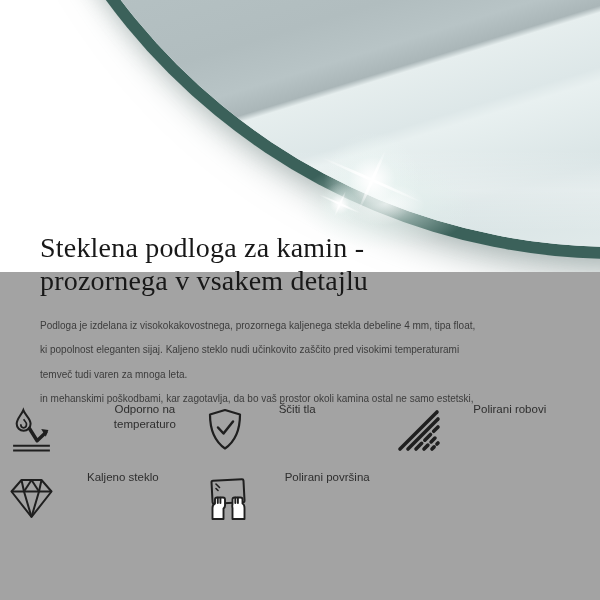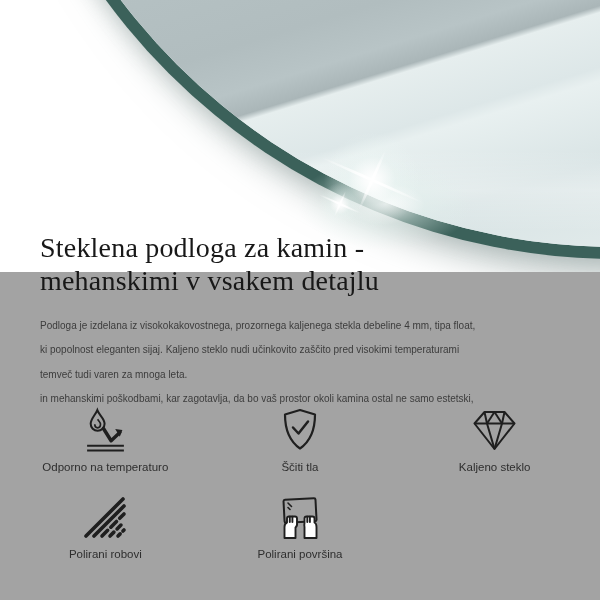--- a/index.html
+++ b/index.html
@@ -51,21 +51,21 @@
     font-family:"Liberation Serif", serif; font-weight:400;
     font-size:28px; line-height:33px; color:#181818; letter-spacing:0.2px;
   }
   .intro { position:absolute; left:40px; top:314px; font-size:10px; line-height:24.3px; color:#3c3c3c; white-space:nowrap; }
 
   
   .features {
     position:absolute; left:8px; top:398px; width:584px;
     display:grid; grid-template-columns:1fr 1fr 1fr; row-gap:10px;
   }
-  .feature { display:flex; flex-direction:column; align-items:center; }
+  .feature { display:flex; flex-direction:row; align-items:flex-start;gap:32px; }
   .icon-box { height:58px; padding-top:6px; display:flex; align-items:center; justify-content:center; }
   .feature-label { margin-top:4px; font-size:11.5px; line-height:15px; color:#2e2e2e; text-align:center; }
   .icon-box svg { display:block; }
 </style>
 </head>
 <body>
 
 <div class="page">
 
   <div class="hero">
@@ -82,21 +82,21 @@
     </div>
     <div class="sparkle sparkle-small">
       <div class="sparkle-glow"></div>
       <div class="ray ray-a"></div>
       <div class="ray ray-b"></div>
     </div>
   </div>
 
   <h1 class="title">
     <span>Steklena podloga za kamin -</span><br>
-    <span>mehanskimi v vsakem detajlu</span>
+    <span>prozornega v vsakem detajlu</span>
   </h1>
 
   <div class="intro">
     <div>Podloga je izdelana iz visokokakovostnega, prozornega kaljenega stekla debeline 4 mm, tipa float,</div>
     <div>ki popolnost eleganten sijaj. Kaljeno steklo nudi učinkovito zaščito pred visokimi temperaturami</div>
     <div>temveč tudi varen za mnoga leta.</div>
     <div>in mehanskimi poškodbami, kar zagotavlja, da bo vaš prostor okoli kamina ostal ne samo estetski,</div>
   </div>
 
   <div class="features">
@@ -121,43 +121,43 @@
         <svg width="44" height="46" viewBox="0 0 44 46" fill="none" stroke="#1f1f1f" stroke-width="2.2" stroke-linejoin="round" stroke-linecap="round">
           <path d="M22 3 L37 7.5 C 37 22 33.5 33.5 22 41.5 C 10.5 33.5 7 22 7 7.5 Z"></path>
           <polyline points="15,20.5 20.5,26.5 30,14.5" stroke-width="2.5"></polyline>
         </svg>
       </div>
       <div class="feature-label">Ščiti tla</div>
     </div>
 
     <div class="feature">
       <div class="icon-box">
+        <svg width="44" height="44" viewBox="0 0 44 44" fill="none" stroke="#1f1f1f" stroke-width="3.6" stroke-linecap="round">
+          <line x1="3" y1="41" x2="40" y2="4"></line>
+          <line x1="11" y1="41" x2="41" y2="11"></line>
+          <line x1="19" y1="41" x2="41" y2="19" stroke-dasharray="8 4.5"></line>
+          <line x1="27" y1="41" x2="41" y2="27" stroke-dasharray="5.5 4.5"></line>
+          <line x1="35" y1="41" x2="41" y2="35" stroke-dasharray="3 4"></line>
+        </svg>
+      </div>
+      <div class="feature-label">Polirani robovi</div>
+    </div>
+
+    <div class="feature">
+      <div class="icon-box">
         <svg width="47" height="44" viewBox="0 0 46 44" fill="none" stroke="#1f1f1f" stroke-width="2" stroke-linejoin="round">
           <polygon points="13,4 33,4 43,15.5 23,41 3,15.5"></polygon>
           <line x1="3" y1="15.5" x2="43" y2="15.5"></line>
           <polyline points="13,4 15.5,15.5 23,41"></polyline>
           <polyline points="33,4 30.5,15.5 23,41"></polyline>
           <polyline points="23,4 15.5,15.5"></polyline>
           <polyline points="23,4 30.5,15.5"></polyline>
         </svg>
       </div>
       <div class="feature-label">Kaljeno steklo</div>
-    </div>
-
-    <div class="feature">
-      <div class="icon-box">
-        <svg width="44" height="44" viewBox="0 0 44 44" fill="none" stroke="#1f1f1f" stroke-width="3.6" stroke-linecap="round">
-          <line x1="3" y1="41" x2="40" y2="4"></line>
-          <line x1="11" y1="41" x2="41" y2="11"></line>
-          <line x1="19" y1="41" x2="41" y2="19" stroke-dasharray="8 4.5"></line>
-          <line x1="27" y1="41" x2="41" y2="27" stroke-dasharray="5.5 4.5"></line>
-          <line x1="35" y1="41" x2="41" y2="35" stroke-dasharray="3 4"></line>
-        </svg>
-      </div>
-      <div class="feature-label">Polirani robovi</div>
     </div>
 
     <div class="feature">
       <div class="icon-box">
         <svg width="50" height="46" viewBox="0 0 50 46" fill="none" stroke="#1f1f1f" stroke-width="2" stroke-linejoin="round" stroke-linecap="round">
           <rect x="9" y="5" width="32" height="23" rx="1.5" transform="rotate(-3 25 16)"></rect>
           <line x1="13" y1="9" x2="16.5" y2="12.5" stroke-width="1.6"></line>
           <line x1="13" y1="13.5" x2="15" y2="15.5" stroke-width="1.6"></line>
           <g fill="#ffffff" stroke-width="1.9">
             <path d="M9.5 44 L9.5 33 Q9.5 29.5 12 28.5 L12 24.5 Q12 22.5 14 22.5 L20 22.5 Q22 22.5 22 24.5 L22 29 Q22.5 32 20.5 33.5 L20.5 44 Z"></path>

